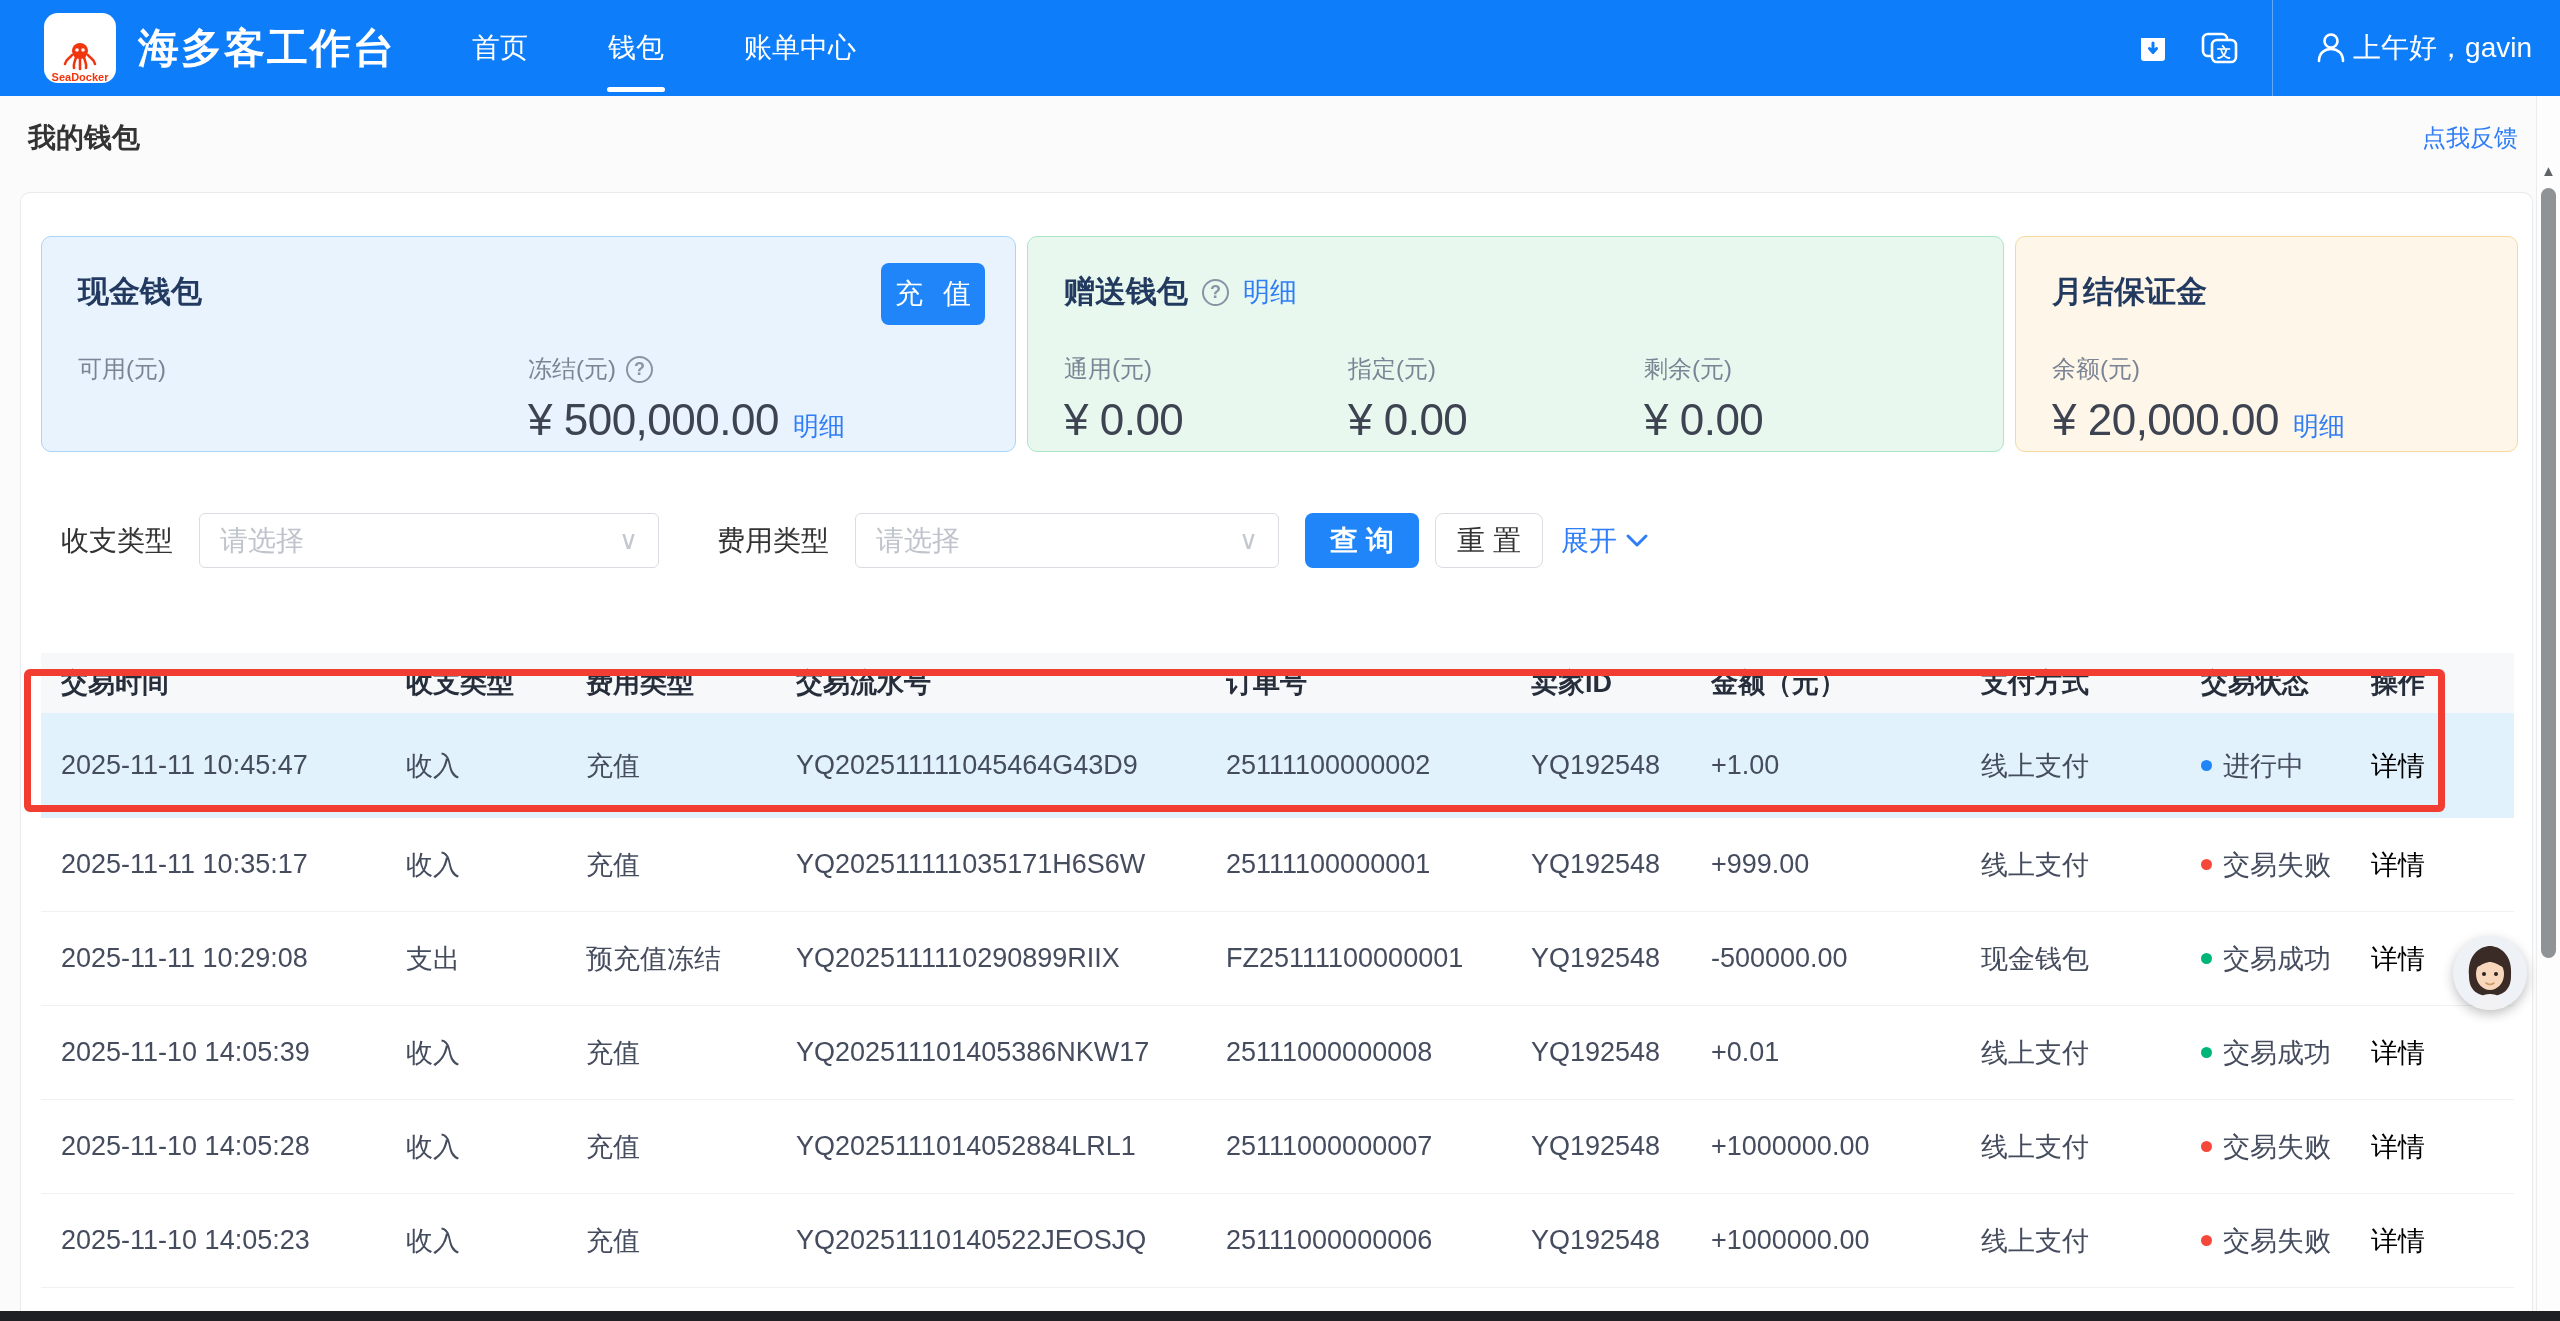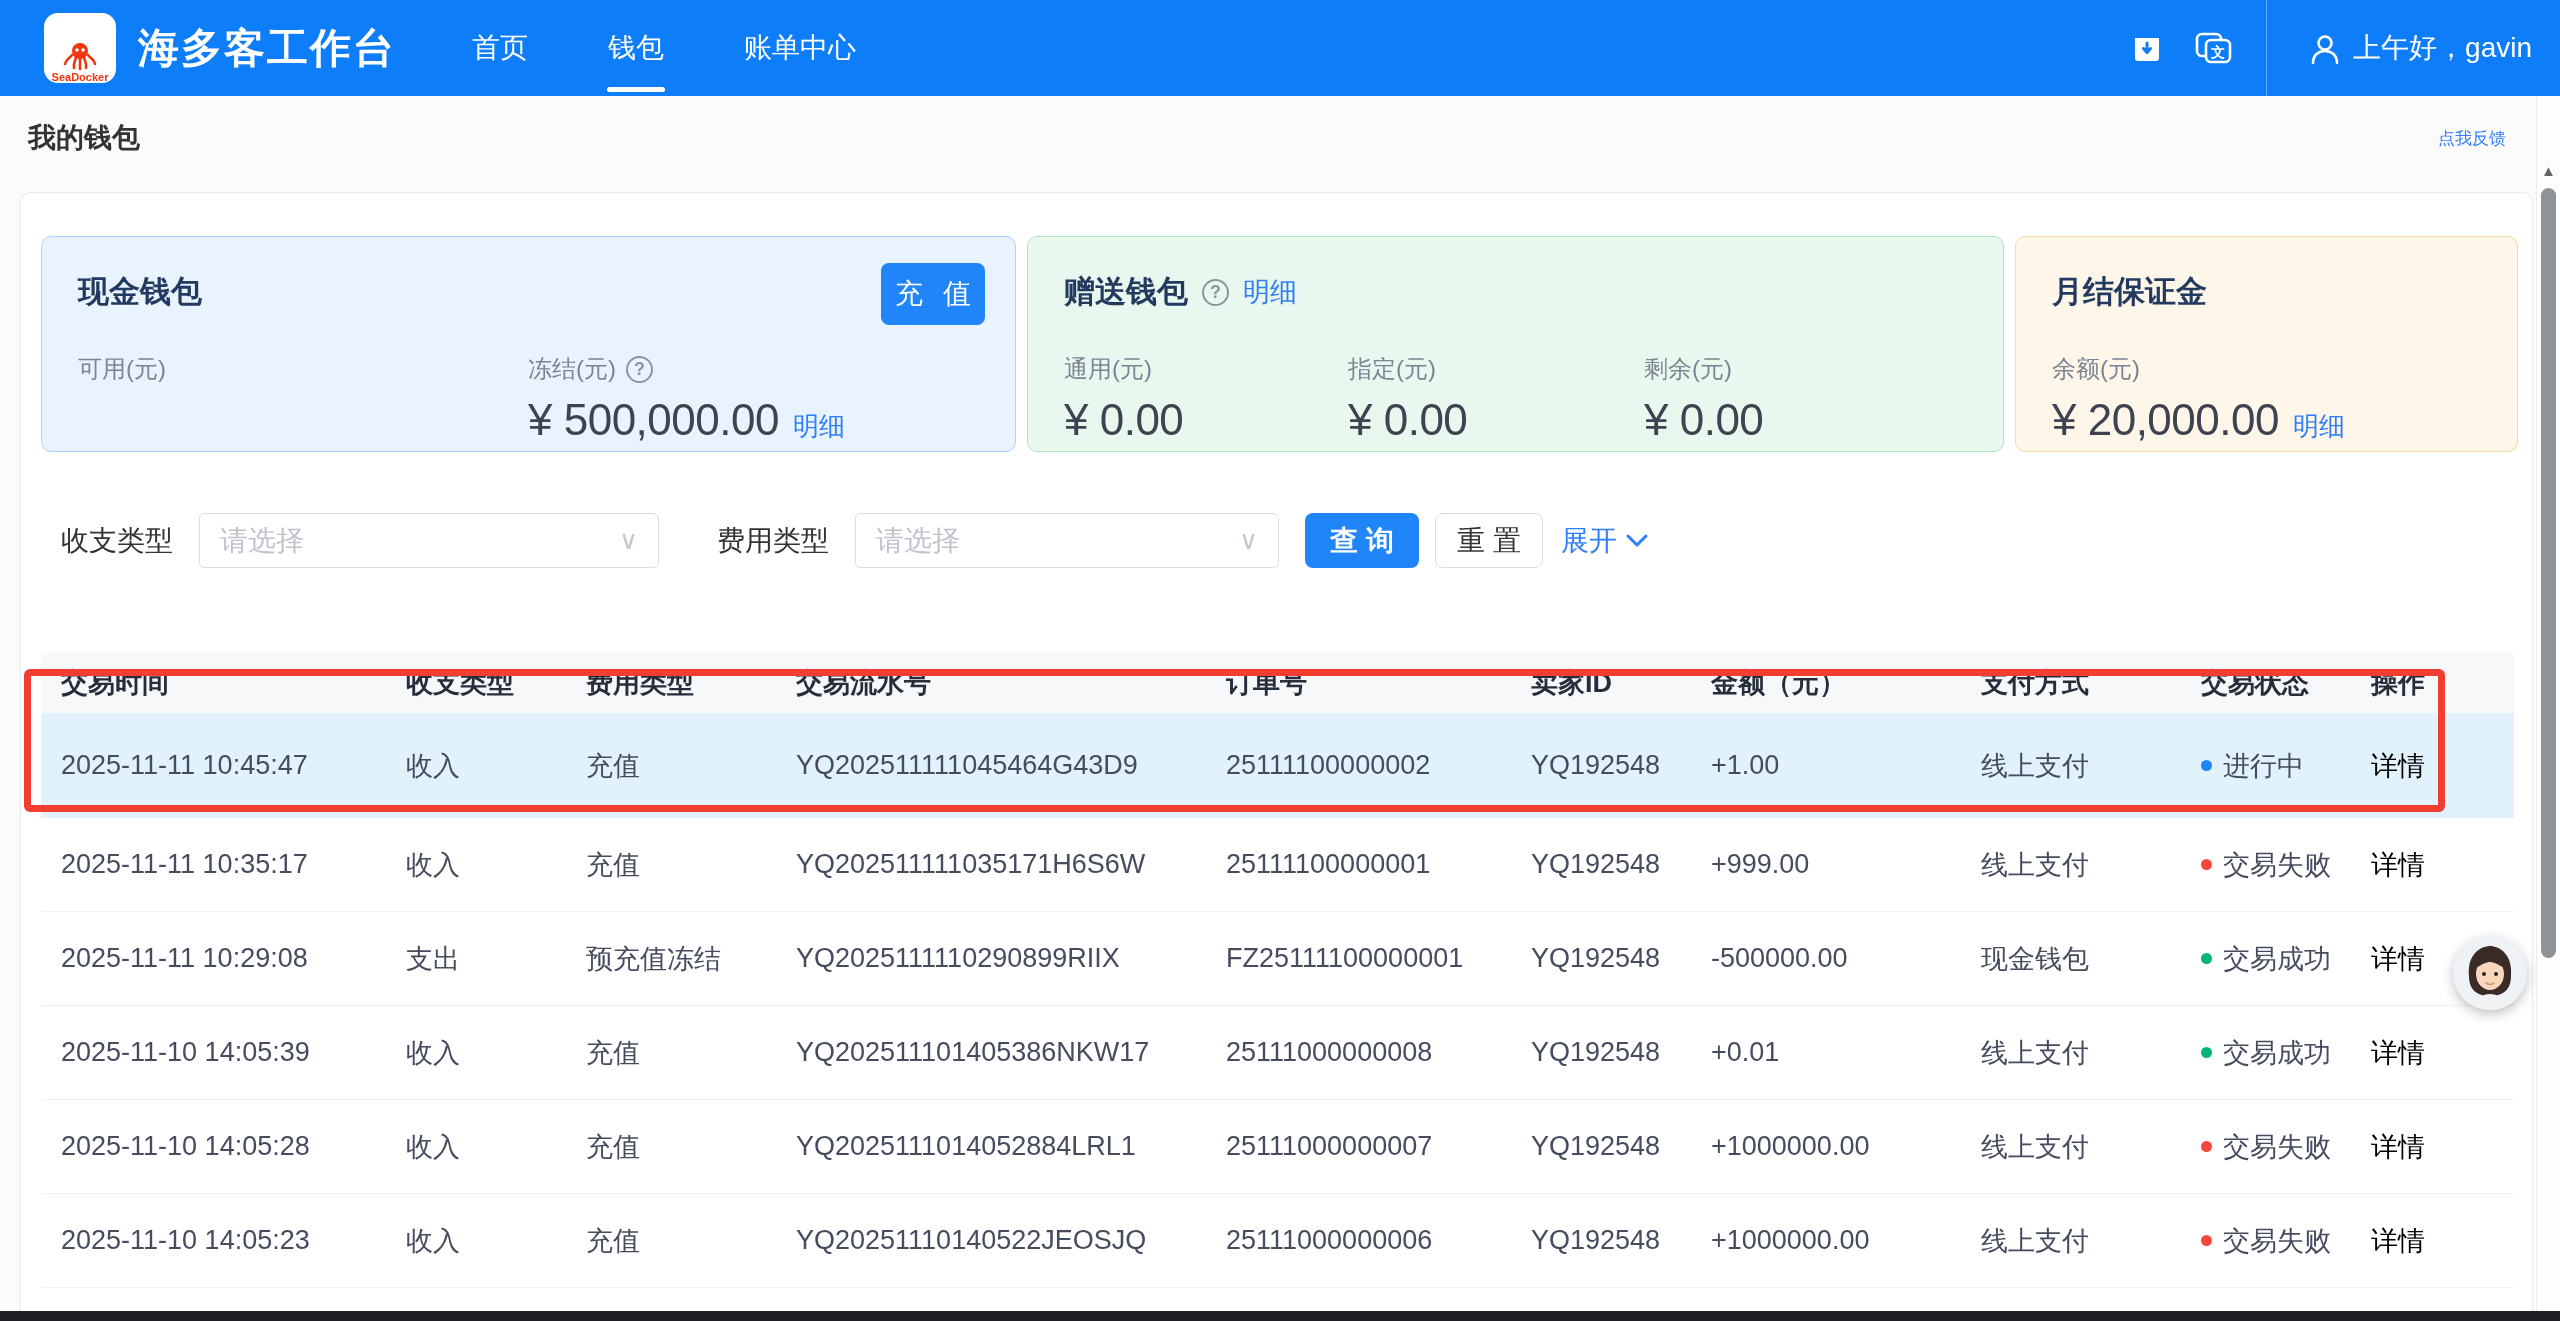--- a/index.html
+++ b/index.html
@@ -18,29 +18,29 @@
   .brand { color:#fff; font-size:41px; font-weight:bold; margin-left:22px; letter-spacing:2px; }
   .nav-items { display:flex; margin-left:76px; gap:80px; height:96px; align-items:center; }
   .nav-item { position:relative; color:#fff; font-size:28px; height:96px;
     display:flex; align-items:center; cursor:pointer; }
   .nav-item.active::after { content:""; position:absolute; bottom:4px; left:50%;
     transform:translateX(-50%); width:58px; height:5px; background:#fff; border-radius:3px; }
   .nav-right { margin-left:auto; display:flex; align-items:center; height:96px; }
   .nav-icon { width:38px; height:38px; margin-right:28px; display:flex;
     align-items:center; justify-content:center; cursor:pointer; }
   .nav-divider { width:1px; height:96px; background:rgba(255,255,255,0.35); margin:0 0 0 6px; }
-  .user-area { display:flex; align-items:flex-end; gap:10px; padding:0 28px 0 40px; cursor:pointer; }
+  .user-area { display:flex; align-items:flex-start; gap:4px; padding:0 28px 0 40px; cursor:pointer; }
   .greeting { color:#fff; font-size:28px; }
 
   
   .crumb-bar { position:absolute; top:96px; left:0; width:2536px; height:84px; }
   .page-title { position:absolute; left:28px; top:50%; transform:translateY(-50%);
     font-size:28px; font-weight:bold; color:#333; }
-  .feedback { position:absolute; right:30px; top:50%; transform:translateY(-50%);
-    font-size:17px; color:#2f7ef7; cursor:pointer; text-decoration:none; }
+  .feedback { position:absolute; right:18px; top:50%; transform:translateY(-50%);
+    font-size:24px; color:#2f7ef7; cursor:pointer; text-decoration:none; }
 
   
   .panel { position:absolute; top:192px; left:20px; width:2513px; height:1273px;
     background:#fff; border:1px solid #e9eaec; border-bottom:none;
     border-radius:10px 10px 0 0; overflow:hidden; }
 
   
   .cards { position:absolute; top:43px; left:20px; display:flex; gap:11px; }
   .card { height:216px; border-radius:10px; padding:34px 30px 0 36px; position:relative; }
   .card.cash    { width:975px; background:#e8f3fe; border:1px solid #abd4f9; }

